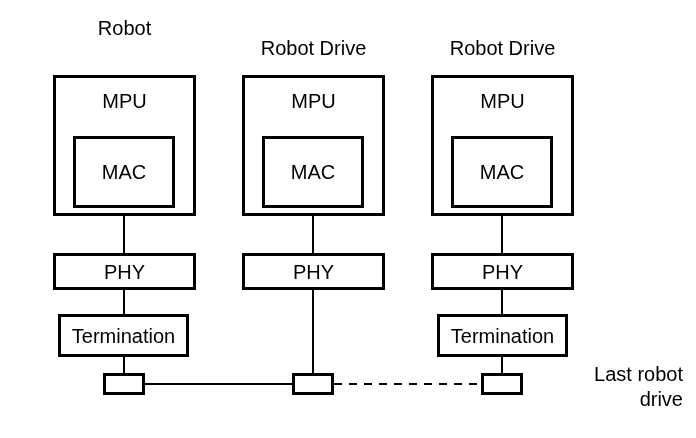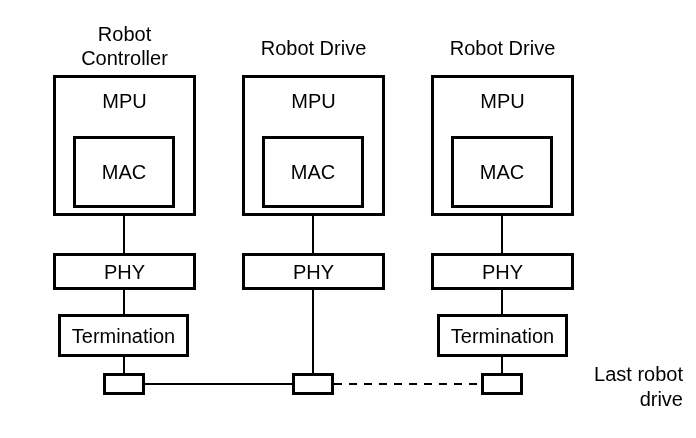--- a/index.html
+++ b/index.html
@@ -71,21 +71,21 @@
   .bus-seg2 { left: 334px; width: 147px; }
 
   .col-label {
     position: absolute;
     width: 143px;
     text-align: center;
     font-size: 20px;
     line-height: 24px;
     color: #000000;
   }
-  .lbl-c1 { left: 53px;  top: 22px; }
+  .lbl-c1 { left: 53px;  top: 16px; }
   .lbl-c2 { left: 242px; top: 36px; }
   .lbl-c3 { left: 431px; top: 36px; }
 
   .annotation {
     position: absolute;
     left: 557px;
     top: 362px;
     width: 126px;
     text-align: right;
     font-size: 20px;
@@ -93,21 +93,20 @@
     color: #000000;
   }
 </style>
 </head>
 <body>
 
 <div class="canvas">
 
   <div class="col-label lbl-c1">
     <div>Robot</div>
-    <div>Controller</div>
   </div>
   <div class="box mpu p1">
     <span>MPU</span>
   </div>
   <div class="box mac p1">
     <span>MAC</span>
   </div>
   <div class="vline p1 v-top"></div>
   <div class="box phy p1">
     <span>PHY</span>

